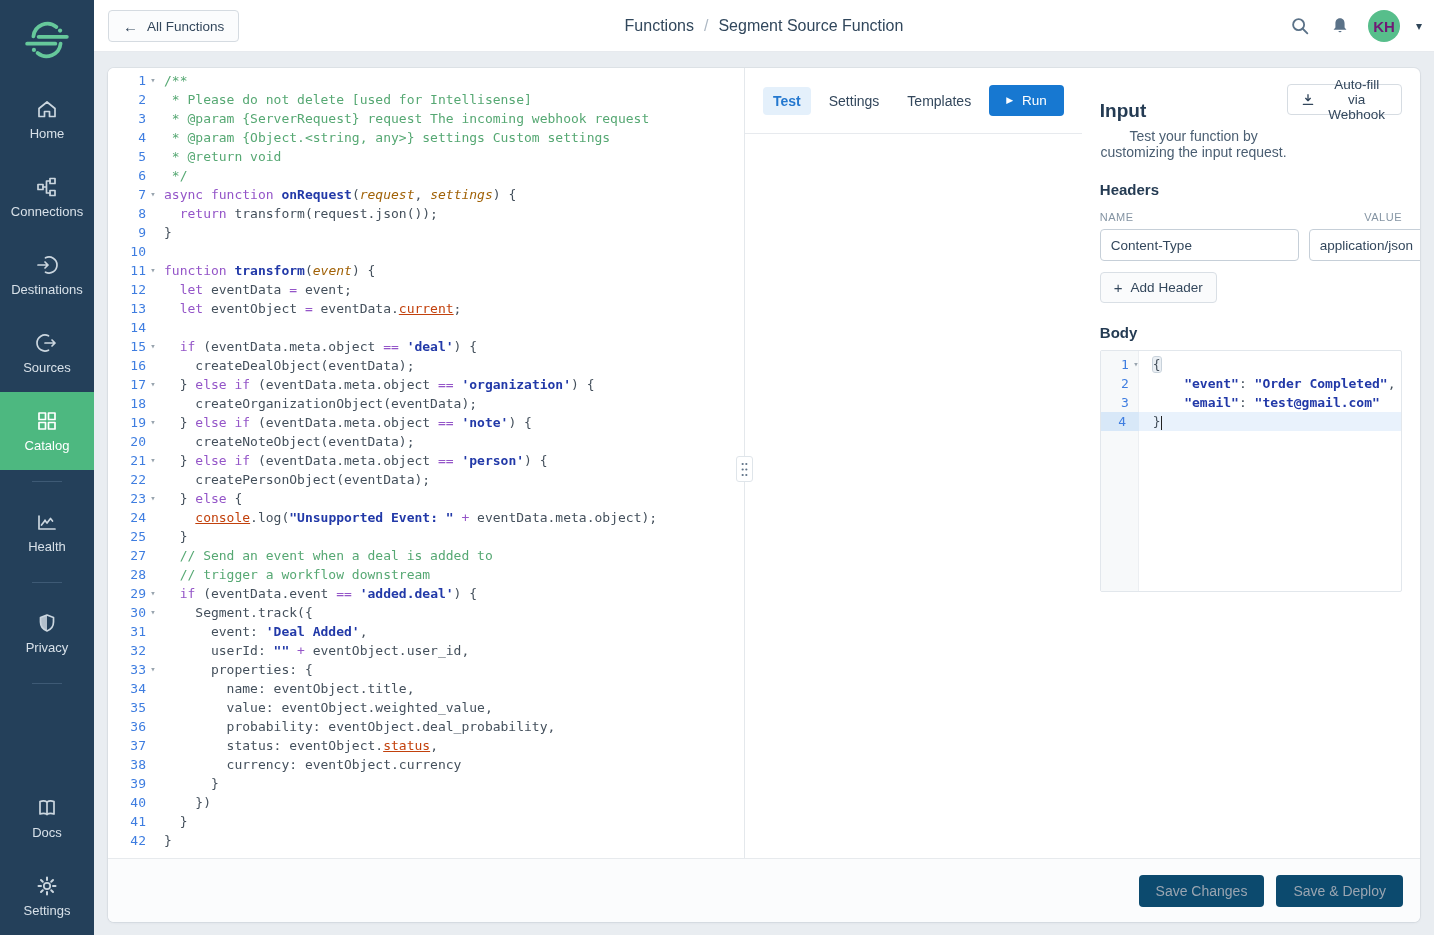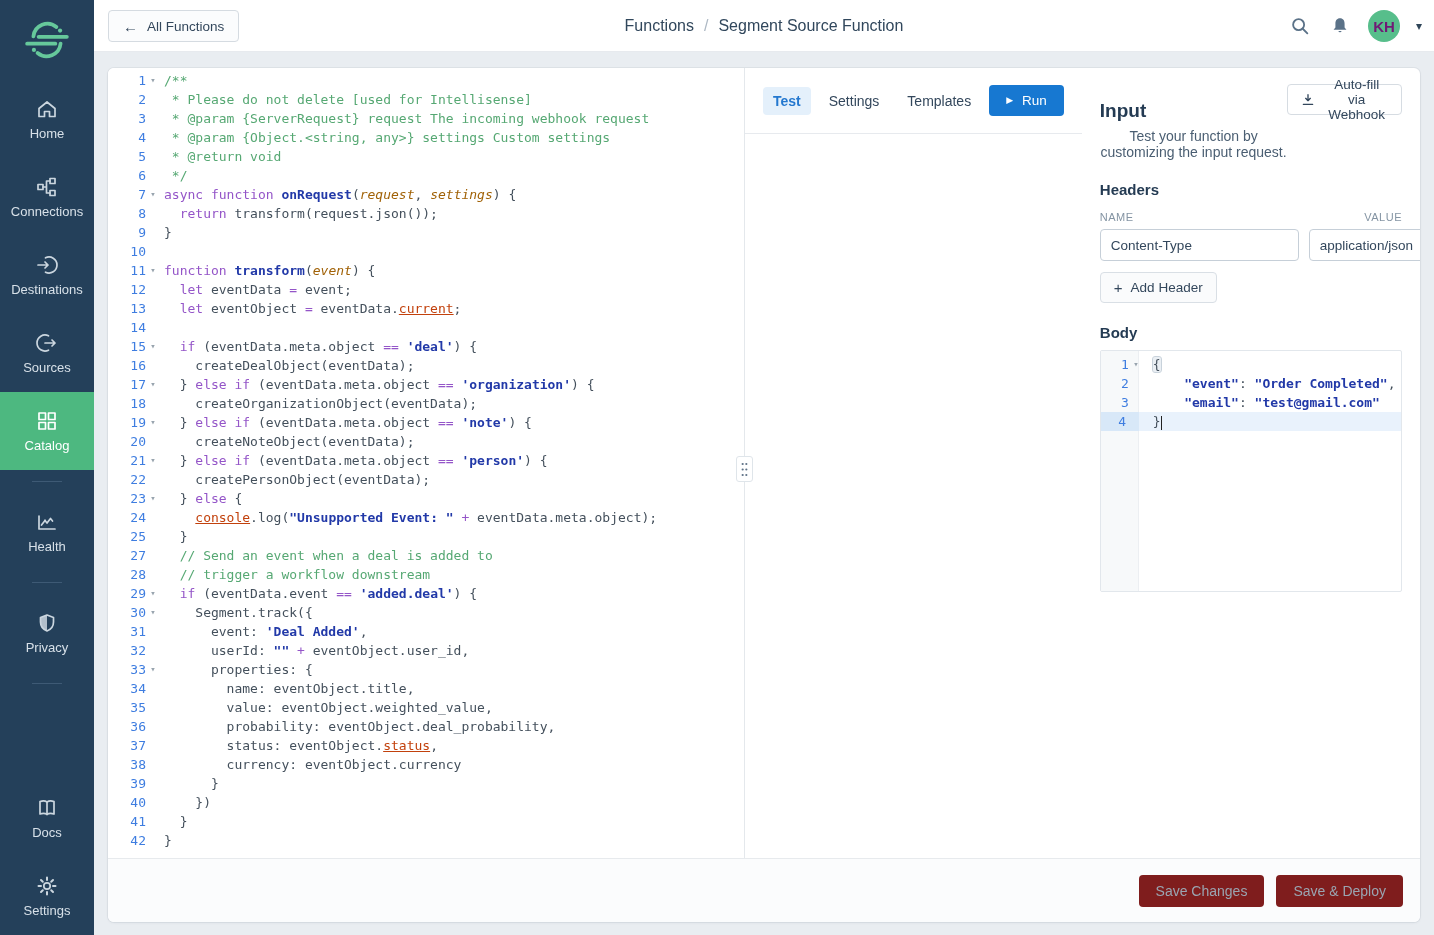--- a/index.html
+++ b/index.html
@@ -86,21 +86,21 @@
   .body-editor { border:1px solid #E2E7EC; border-radius:2px; height:242px; overflow:hidden; position:relative; background:#fff; padding-top:4px; }
   .body-editor .gutter-bg { position:absolute; left:0; top:0; bottom:0; width:38px; background:#F7F9FA; border-right:1px solid #ECEFF2; }
   .body-editor .cl { position:relative; }
   .body-editor .gut { width:52px; flex:0 0 52px; }
   .body-editor .gut .ln { width:28px; }
   .body-editor .cl.active { background:#E9F2FC; }
   .body-editor .cl.active .gut { background:#D8E8F8; margin-right:14px; width:38px; flex:0 0 38px; }
 
   
   .footer { height:64px; flex:0 0 64px; border-top:1px solid #E7EAED; background:#FBFCFD; display:flex; align-items:center; justify-content:flex-end; gap:12px; padding:0 17px; }
-  .footer-btn { background:#7f1d1d; border:none; border-radius:4px; height:32px; padding:0 17px; font-size:14px; color:#9AA5B1; cursor:default; font-family:"Liberation Sans", sans-serif; }
+  .footer-btn { background:#0c4a6e; border:none; border-radius:4px; height:32px; padding:0 17px; font-size:14px; color:#9AA5B1; cursor:default; font-family:"Liberation Sans", sans-serif; }
 </style>
 </head>
 <body>
 
 <div class="app">
 
   <aside class="sidebar">
     <div class="logo">
         <svg viewBox="0 0 44 44" width="46" height="46" fill="none" stroke="#66C89B" stroke-width="3.6" stroke-linecap="round">
           <path d="M9 18.5 A13.5 13.5 0 0 1 31 9.5"></path>

